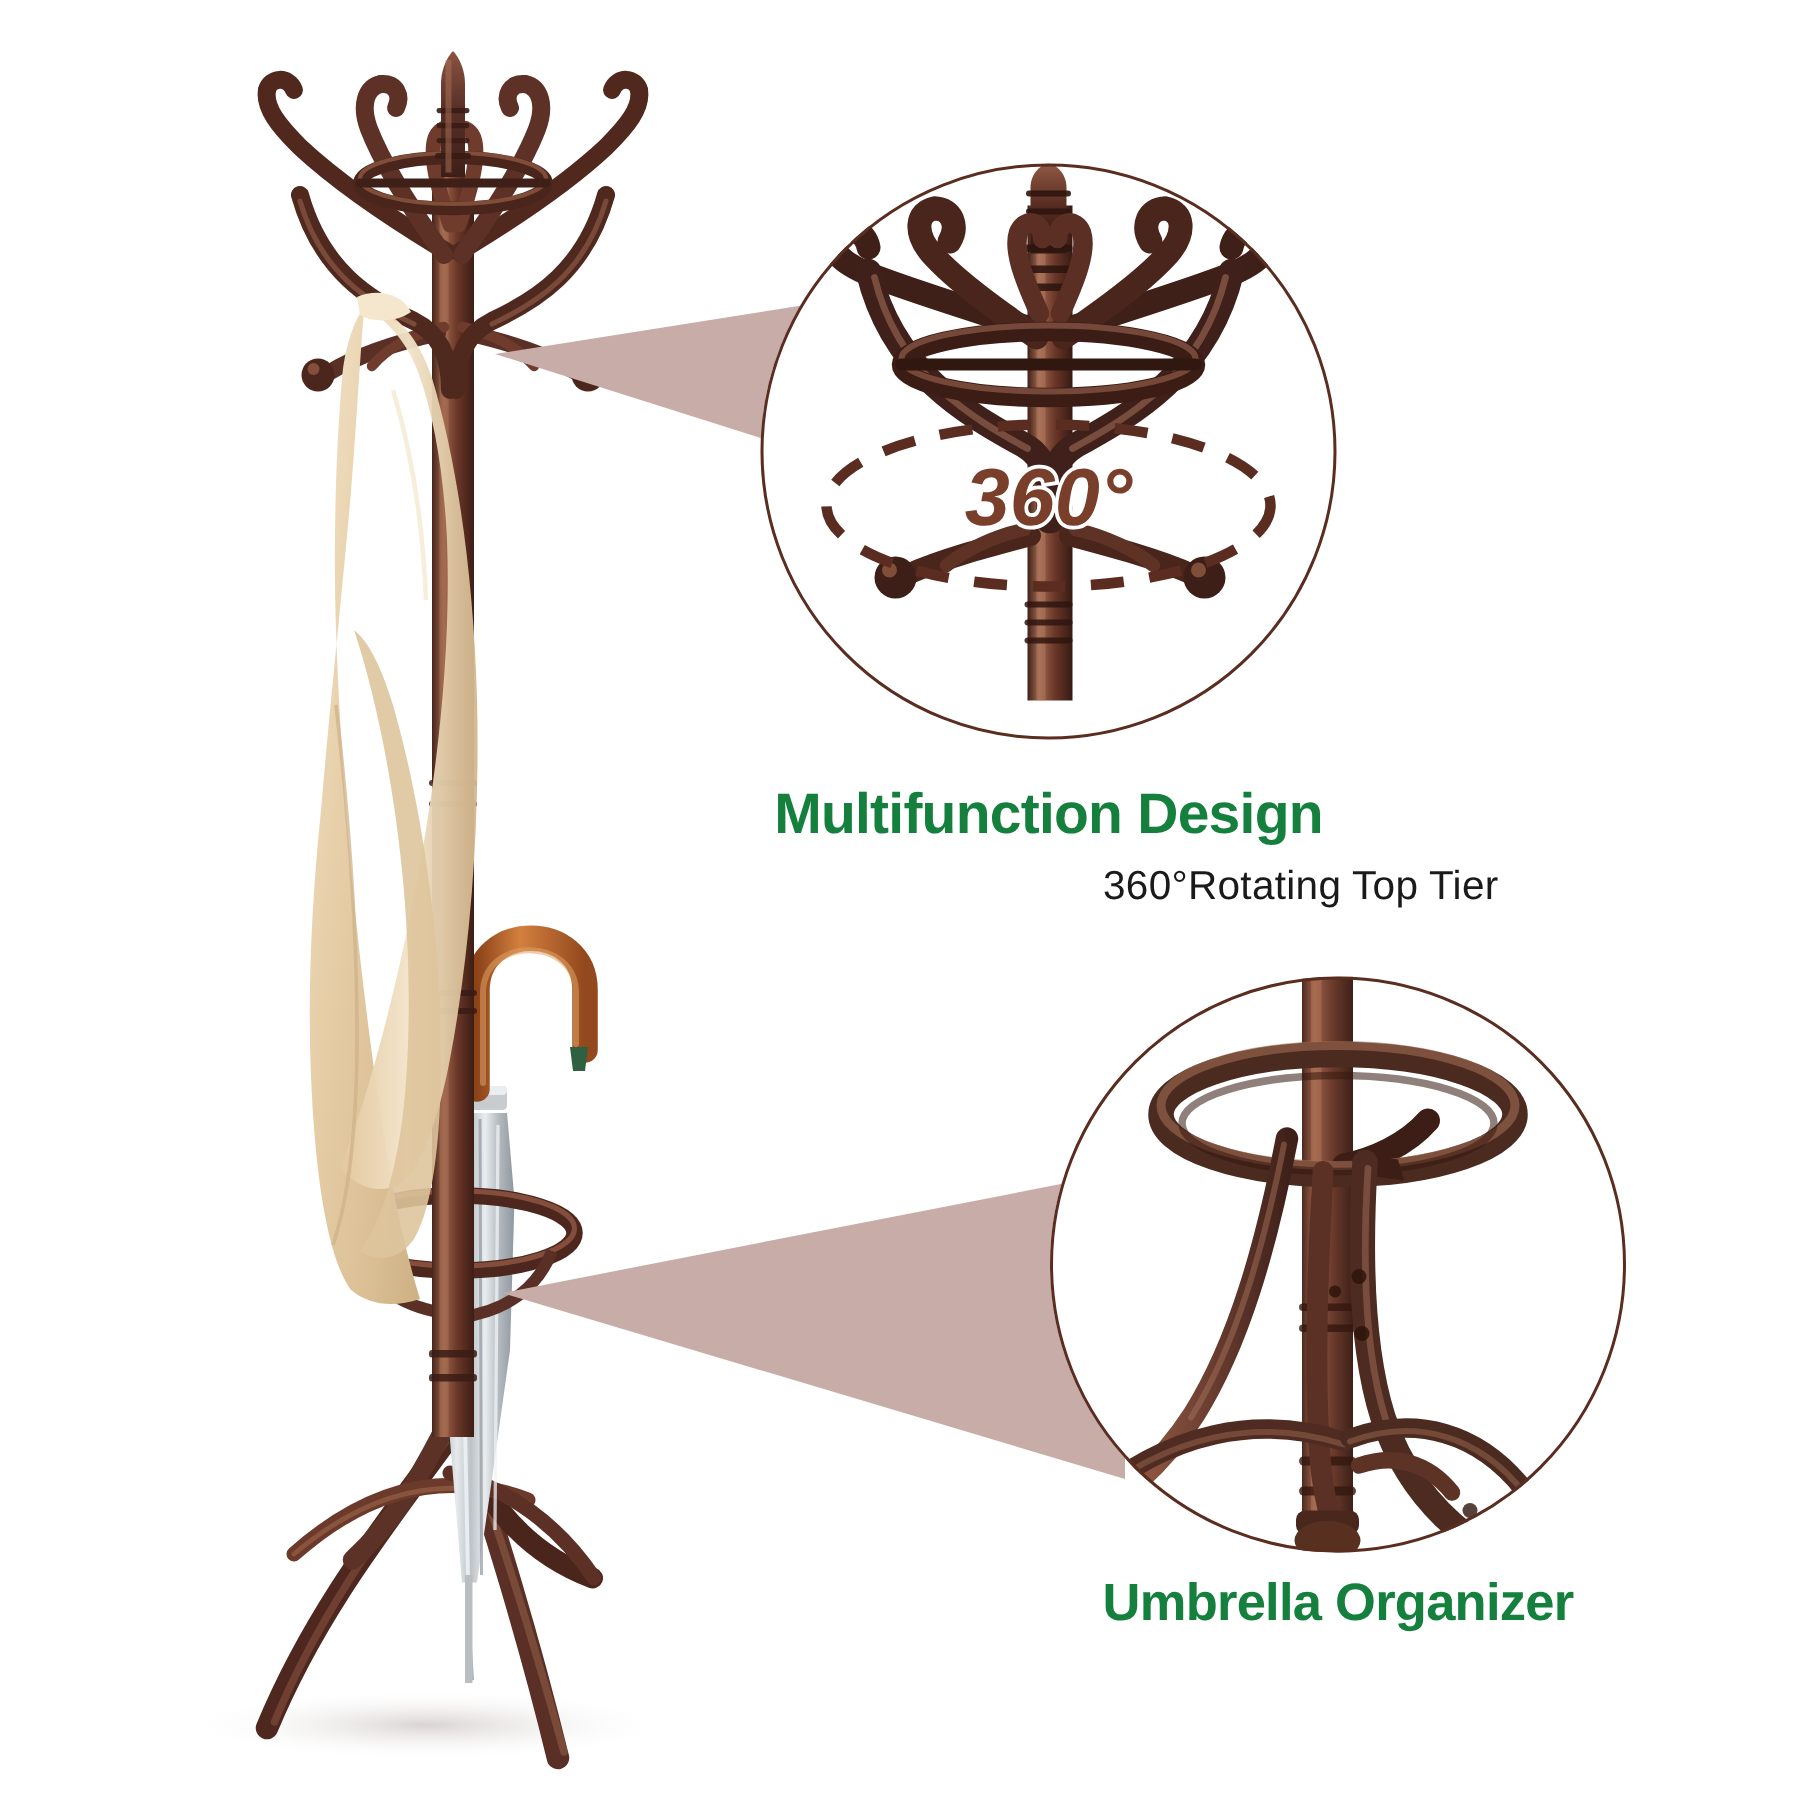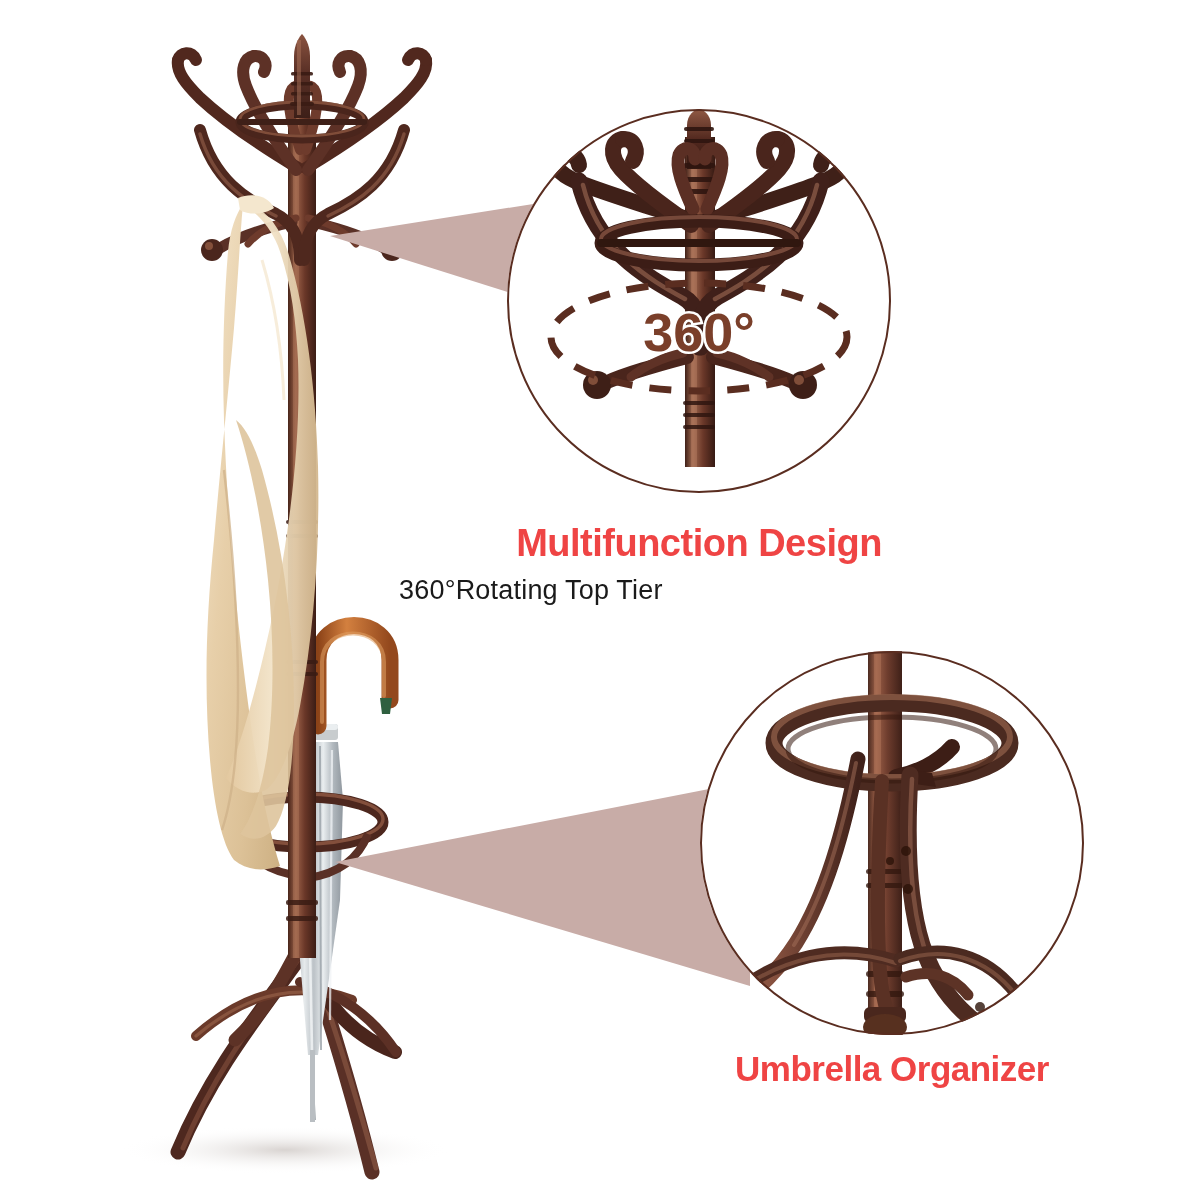--- a/index.html
+++ b/index.html
@@ -22,45 +22,45 @@
   }
   .callout-ring{
     border-radius:50%;
     box-sizing:border-box;
     pointer-events:none;
   }
 
   
   .caption-title{
     font-weight:bold;
-    color:#ef4444;
+    color:#15803d;
     text-align:center;
     letter-spacing:-0.5px;
     white-space:nowrap;
   }
   .caption-sub{
     font-weight:400;
     color:#1a1a1a;
-    text-align:left;
+    text-align:right;
     white-space:nowrap;
     letter-spacing:0.2px;
   }
 
   
   .badge-360{
     font-weight:bold;
     font-size:54px;
     line-height:1;
     color:#7a3f2a;
     -webkit-text-stroke:5px #ffffff;
     paint-order:stroke fill;
     white-space:nowrap;
   }
   .badge-360-wrap{
-    display:flex;align-items:center;justify-content:center;
+    display:flex;align-items:center;justify-content:center;font-style:italic;
   }
 </style>
 </head>
 <body>
 
 <div id="stage">
 
   <svg class="abs" style="left:0;top:0;" width="520" height="1200" viewBox="0 0 520 1200">
     <defs>
       <linearGradient id="poleG" x1="0" y1="0" x2="1" y2="0">

